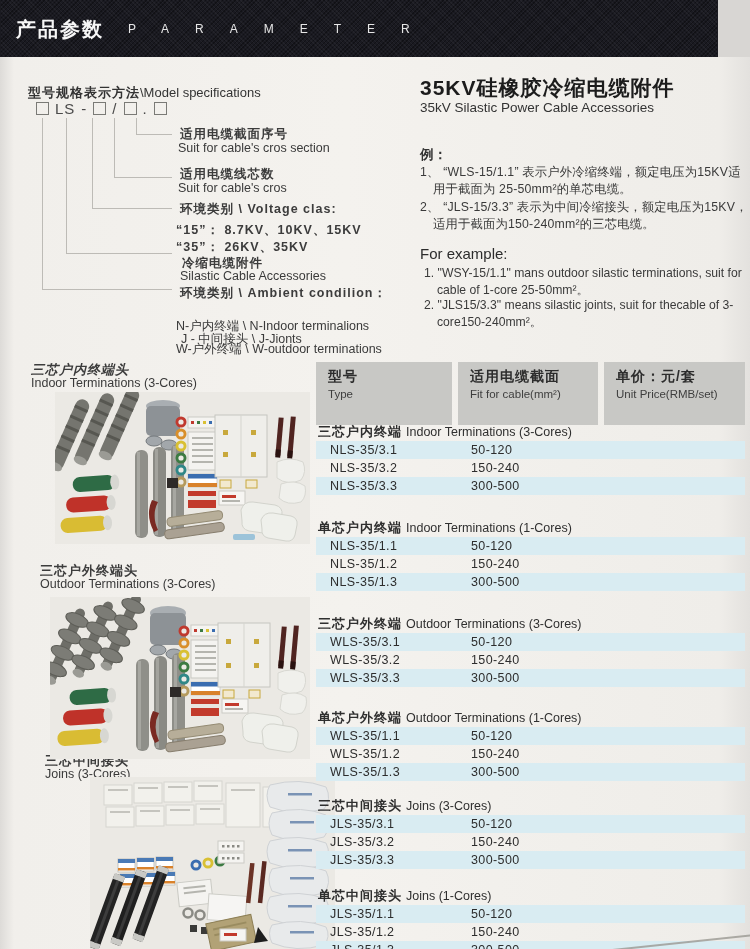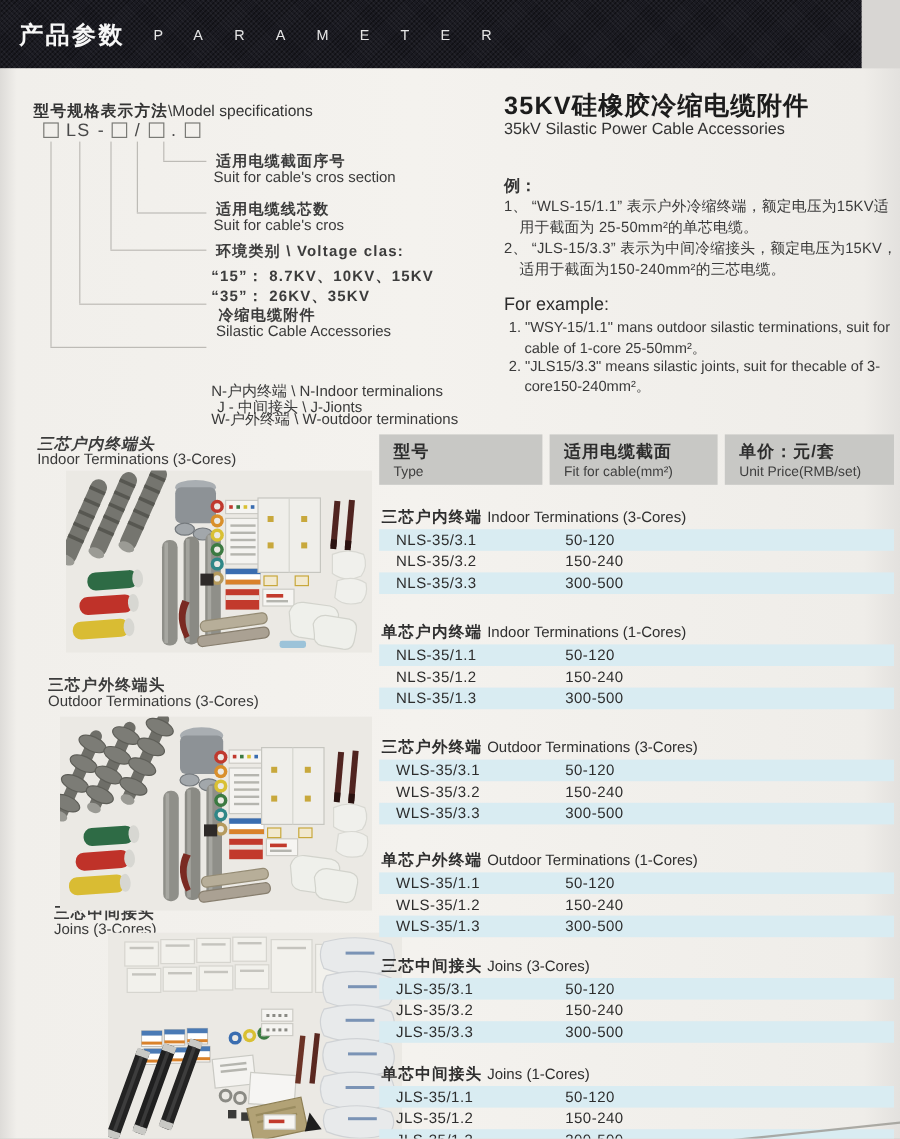--- a/index.html
+++ b/index.html
@@ -34,21 +34,21 @@
   .p-sub{left:420px;top:43px;font-size:13.5px;color:#333;}
   .ex-h{left:420px;top:89px;font-size:13.5px;color:#333;font-weight:bold;}
   .cn-line{font-size:12.3px;color:#3a3a3a;white-space:nowrap;letter-spacing:.2px;}
   .fx-h{left:420px;top:188px;font-size:15px;color:#2c2c2c;}
   .en-line{font-size:12.2px;color:#3a3a3a;white-space:nowrap;}
   
   .g-cn{font-size:13px;font-weight:bold;color:#3c3c3c;letter-spacing:1px;white-space:nowrap;}
   .g-en{font-size:12.5px;color:#3a3a3a;white-space:nowrap;}
   .photo{position:absolute;}
   
-  .th-cell{position:absolute;height:42px;background:#c8c8c5;}
+  .th-cell{position:absolute;height:63px;background:#c8c8c5;}
   .th-cn{position:absolute;left:12px;top:6px;font-size:14px;font-weight:bold;color:#2d2d2d;letter-spacing:1px;white-space:nowrap;}
   .th-en{position:absolute;left:12px;top:26px;font-size:11.5px;color:#3e3e3e;white-space:nowrap;}
   .tbody{position:absolute;left:316px;top:351px;width:429px;}
   .tsec{margin:0;}
   .tsec:nth-of-type(1){margin-top:13px;}
   .tsec:nth-of-type(2){margin-top:22px;}
   .tsec:nth-of-type(3){margin-top:22px;}
   .tsec:nth-of-type(4){margin-top:20px;}
   .tsec:nth-of-type(5){margin-top:14px;}
   .tsec:nth-of-type(6){margin-top:16px;}
@@ -106,20 +106,21 @@
 
     <div class="abs lbl-cn" style="left:180px;top:69px;">适用电缆截面序号</div>
     <div class="abs lbl-en" style="left:178px;top:84px;">Suit for cable's cros section</div>
     <div class="abs lbl-cn" style="left:180px;top:109px;">适用电缆线芯数</div>
     <div class="abs lbl-en" style="left:178px;top:124px;">Suit for cable's cros</div>
     <div class="abs lbl-cn" style="left:180px;top:144px;">环境类别 \ Voltage clas:</div>
     <div class="abs lbl-cn" style="left:176px;top:165px;">“15”： 8.7KV、10KV、15KV</div>
     <div class="abs lbl-cn" style="left:176px;top:182px;">“35”： 26KV、35KV</div>
     <div class="abs lbl-cn" style="left:182px;top:198px;">冷缩电缆附件</div>
     <div class="abs lbl-en" style="left:180px;top:212px;">Silastic Cable Accessories</div>
+    <div class="abs lbl-cn" style="left:180px;top:228px;">环境类别 \ Ambient condilion：</div>
     <div class="abs lbl-en" style="left:176px;top:249px;margin-top:35px;">W-户外终端 \ W-outdoor terminations</div>
     <div class="abs lbl-en" style="left:176px;top:261px;">N-户内终端 \ N-Indoor terminalions</div>
     <div class="abs lbl-en" style="left:181px;top:274px;">J - 中间接头 \ J-Jionts</div>
 
     <div class="abs p-title">35KV硅橡胶冷缩电缆附件</div>
     <div class="abs p-sub">35kV Silastic Power Cable Accessories</div>
     <div class="abs ex-h">例：</div>
     <div class="abs cn-line" style="left:420px;top:107px;">1、 “WLS-15/1.1” 表示户外冷缩终端，额定电压为15KV适</div>
     <div class="abs cn-line" style="left:433px;top:124px;">用于截面为 25-50mm²的单芯电缆。</div>
     <div class="abs cn-line" style="left:420px;top:142px;">2、 “JLS-15/3.3” 表示为中间冷缩接头，额定电压为15KV，</div>

